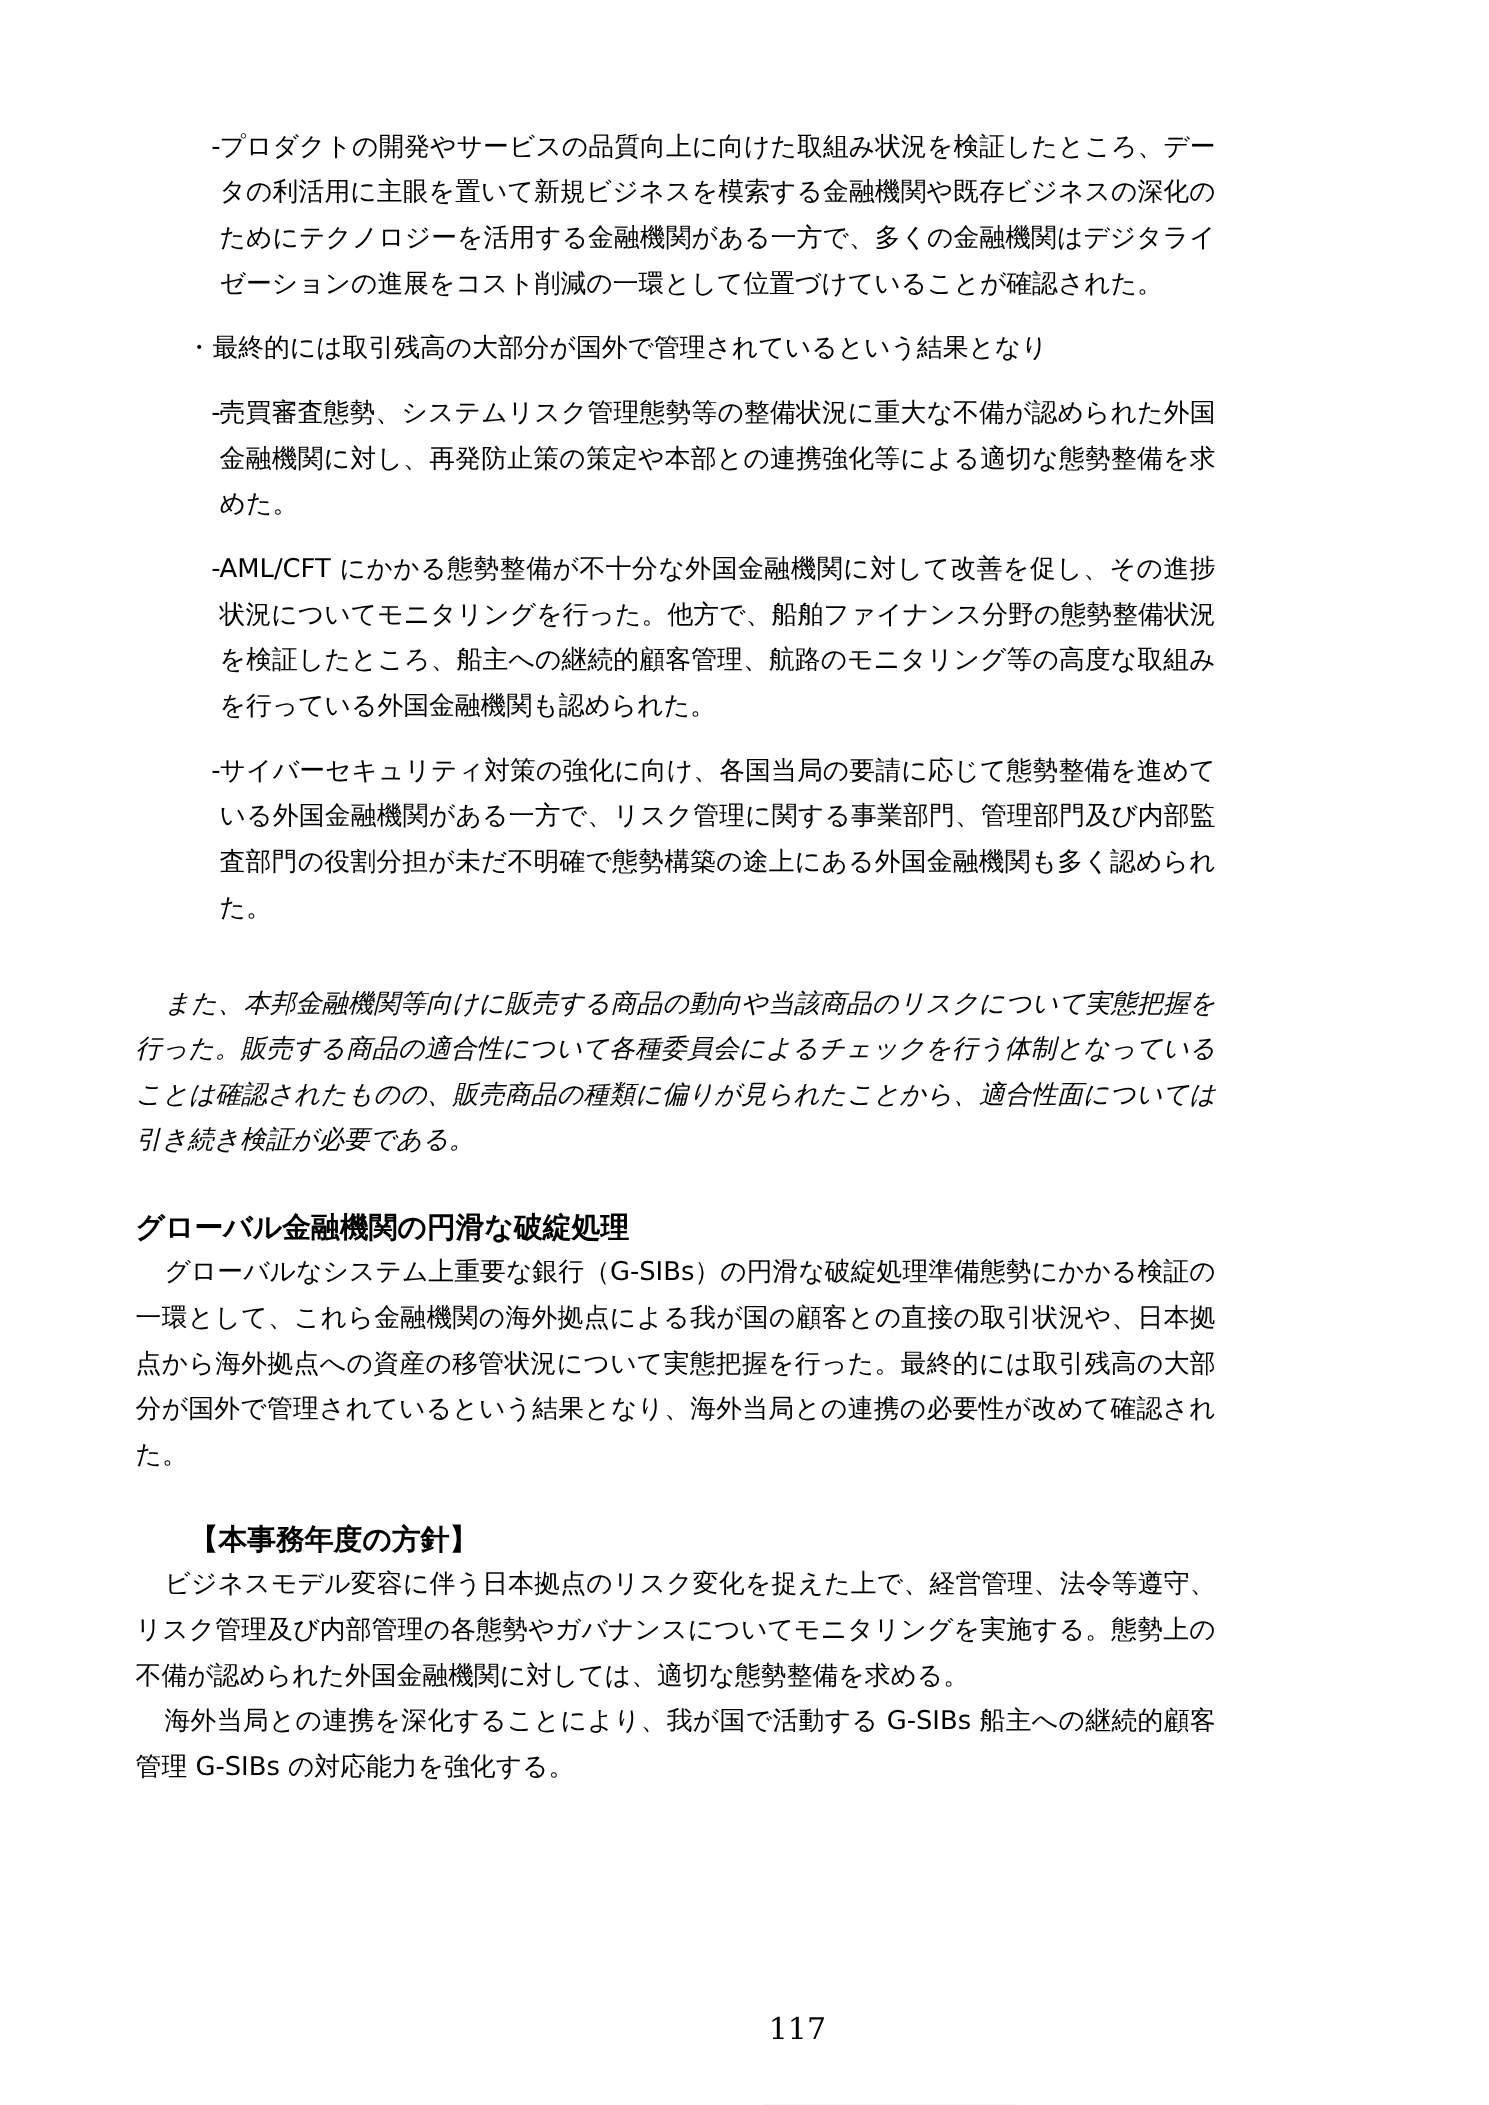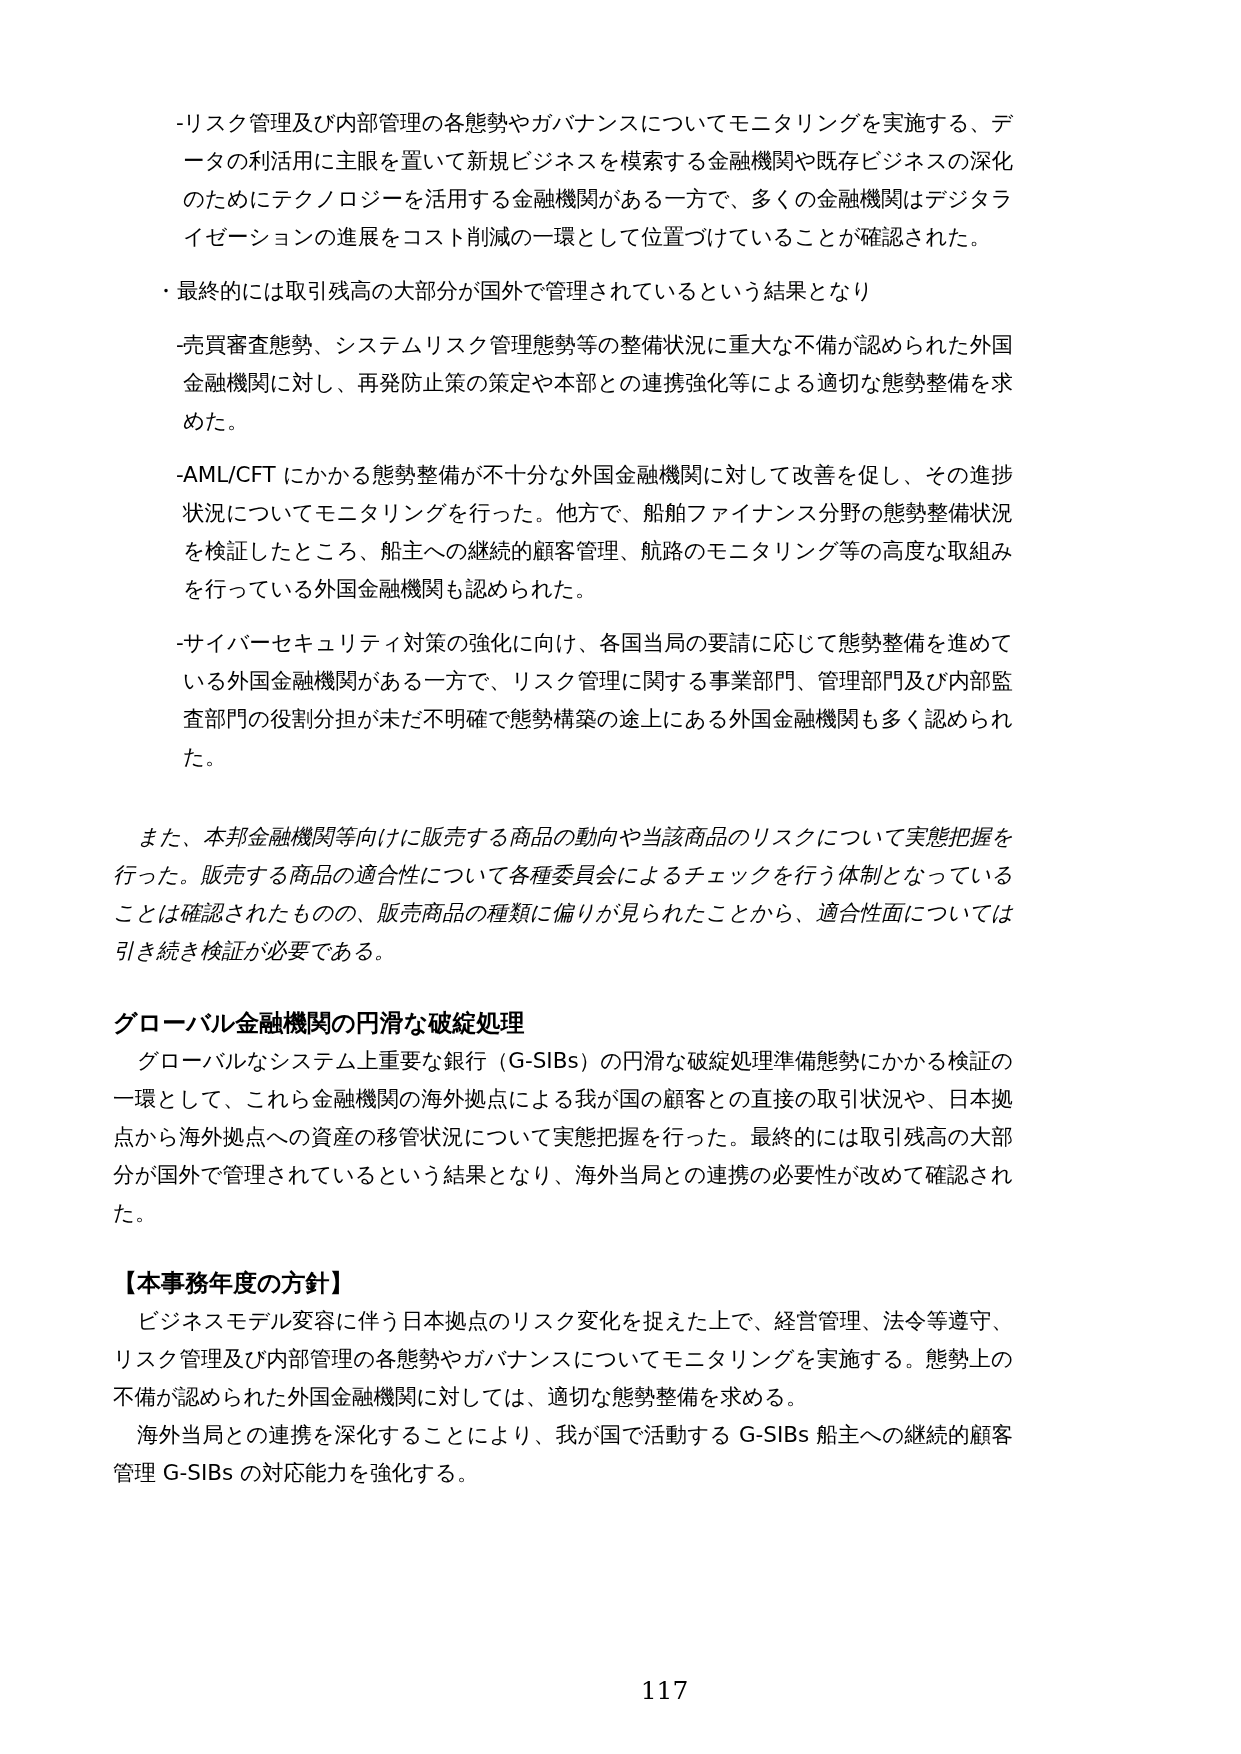--- a/index.html
+++ b/index.html
@@ -44,41 +44,41 @@
   }
   .para.gap-lg{margin-top:42px;font-style:italic;}
   .para.gap-md{}
   .heading{
     margin:0;
     font-size:24px;
     line-height:38px;
     font-weight:bold;
   }
   .heading.gap-a{margin-top:34px;}
-  .heading.gap-b{margin-top:32px;}
+  .heading.gap-b{margin-top:32px;margin-left:45px;}
   .page-number{
     position:absolute;
     left:0;top:1676px;
     width:100%;
     text-align:center;
     font-family:"DejaVu Serif","Liberation Serif",serif;
     font-size:25px;
     line-height:30px;
     padding-left:44px;
   }
 </style>
 </head>
 <body>
 
 <div class="page">
   <div class="content">
 
     <div class="dash-item">
       <span class="marker">-</span>
-      <span>リスク管理及び内部管理の各態勢やガバナンスについてモニタリングを実施する、データの利活用に主眼を置いて新規ビジネスを模索する金融機関や既存ビジネスの深化のためにテクノロジーを活用する金融機関がある一方で、多くの金融機関はデジタライゼーションの進展をコスト削減の一環として位置づけていることが確認された。</span>
+      <span>プロダクトの開発やサービスの品質向上に向けた取組み状況を検証したところ、データの利活用に主眼を置いて新規ビジネスを模索する金融機関や既存ビジネスの深化のためにテクノロジーを活用する金融機関がある一方で、多くの金融機関はデジタライゼーションの進展をコスト削減の一環として位置づけていることが確認された。</span>
     </div>
 
     <div class="bullet-item">
       <span class="marker">・</span>
       <span>最終的には取引残高の大部分が国外で管理されているという結果となり</span>
     </div>
 
     <div class="dash-item">
       <span class="marker">-</span>
       <span>売買審査態勢、システムリスク管理態勢等の整備状況に重大な不備が認められた外国金融機関に対し、再発防止策の策定や本部との連携強化等による適切な態勢整備を求めた。</span>

